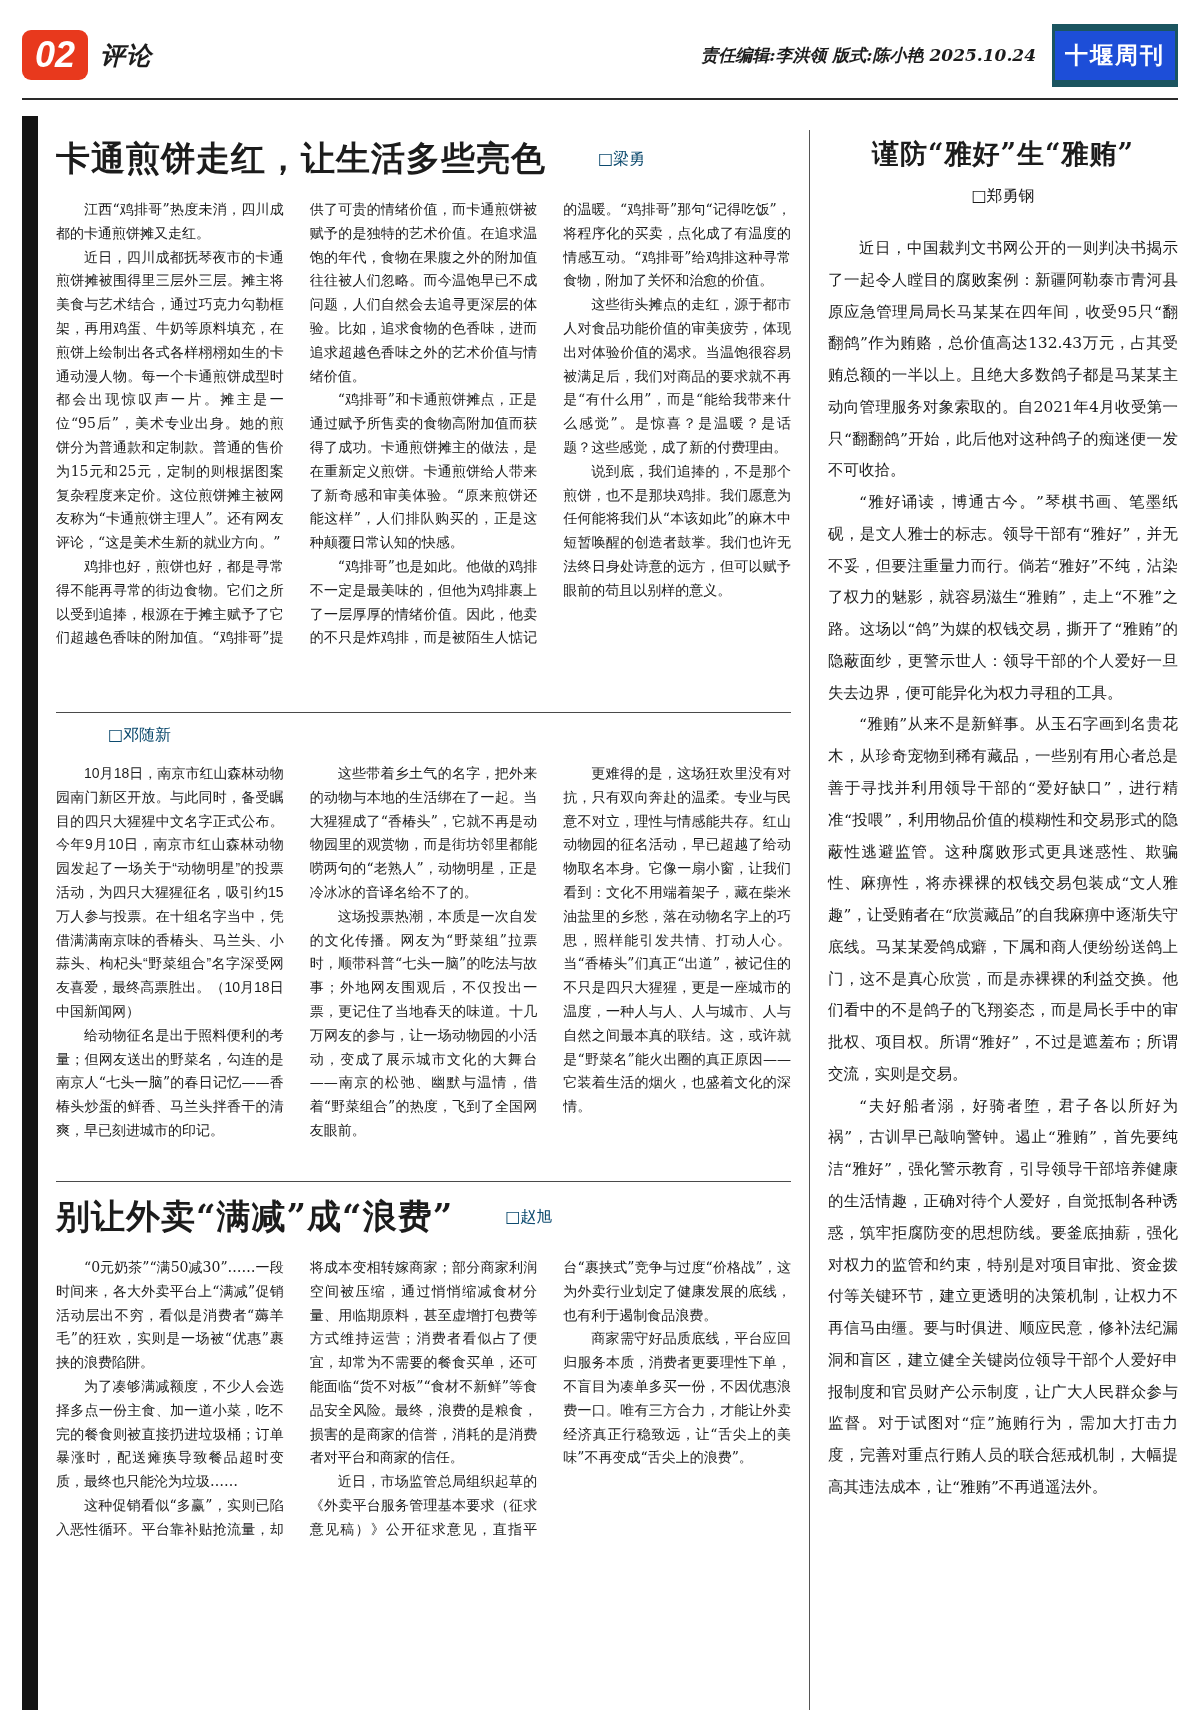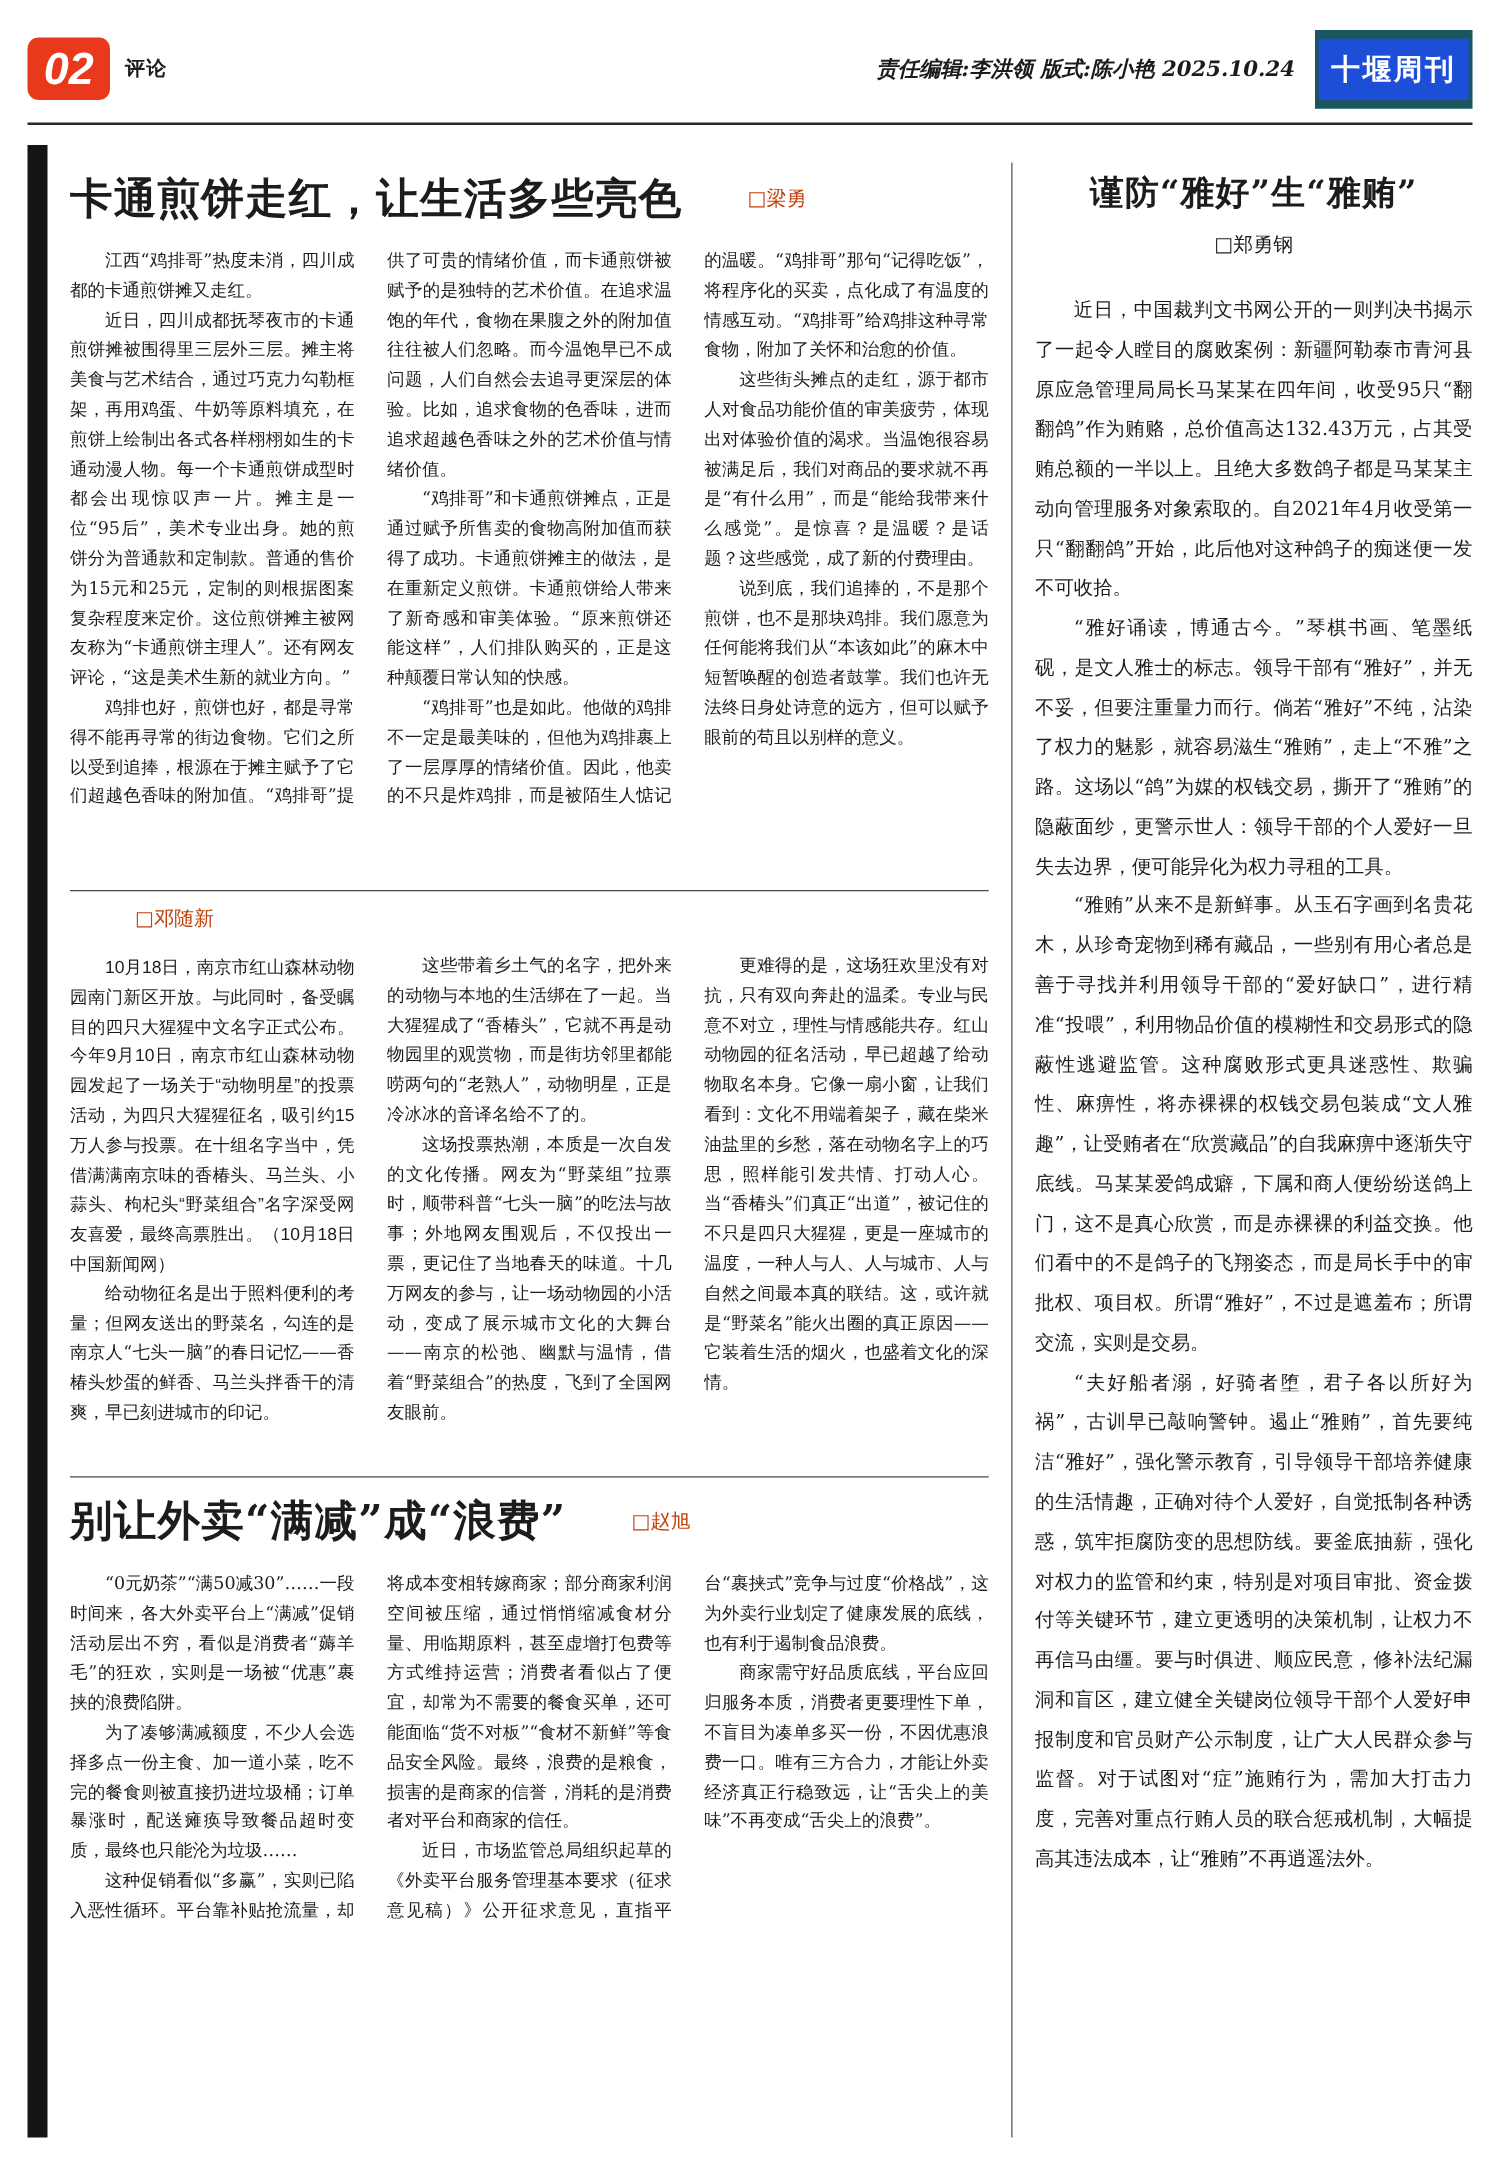--- a/index.html
+++ b/index.html
@@ -5,42 +5,42 @@
   html,body{margin:0;padding:0;background:#e9e9e9;}
   .page{position:relative;width:1200px;height:1736px;margin:0 auto;background:#ffffff;
         font-family:"DejaVu Serif", serif;color:#1c1c1c;overflow:hidden;}
 
   
   .header{position:absolute;top:22px;left:22px;right:22px;height:66px;display:flex;align-items:center;}
   .page-badge{width:66px;height:50px;background:#e8391d;border-radius:9px;color:#fff;
               display:flex;align-items:center;justify-content:center;
               font-family:"Liberation Sans", sans-serif;font-weight:bold;font-style:italic;
               font-size:36px;flex:0 0 auto;}
-  .section-title{font-size:16px;font-weight:bold;margin-left:12px;letter-spacing:1px;
-                 font-family:"Liberation Sans", sans-serif;}
+  .section-title{font-size:25px;font-weight:bold;margin-left:12px;letter-spacing:1px;
+                 font-family:"Liberation Sans", sans-serif;font-style:italic;}
   .header-spacer{flex:1;}
   .editor-line{font-size:17px;font-weight:bold;font-style:italic;margin-right:16px;white-space:nowrap;}
   .masthead{flex:0 0 auto;background:#1b5560;padding:7px 3px;}
   .masthead-inner{background:#1d4ed8;color:#fff;padding:9px 10px;font-size:23px;font-weight:bold;
                   letter-spacing:2px;white-space:nowrap;}
   .header-rule{position:absolute;top:98px;left:22px;right:22px;border-top:2px solid #2a2a2a;}
 
   
   .content{position:absolute;top:116px;left:22px;right:22px;bottom:26px;display:flex;}
   .edge-bar{width:16px;background:#141414;margin-right:18px;flex:0 0 auto;}
   .left-block{width:735px;flex:0 0 auto;padding-top:14px;}
   .column-divider{width:1px;background:#555;margin:14px 18px 0 18px;flex:0 0 auto;}
   .right-block{flex:1;padding-top:14px;}
 
   
   .title-row{display:flex;align-items:center;margin:6px 0 16px 0;}
   .article-title{margin:0;font-weight:bold;letter-spacing:1px;}
   .t-xl{font-size:34px;}
   .t-lg{font-size:29px;}
-  .article-author{font-size:16px;margin-left:52px;white-space:nowrap;color:#c2410c;}
+  .article-author{font-size:16px;margin-left:52px;white-space:nowrap;color:#0c4a6e;}
   .body3{column-count:3;column-gap:26px;height:500px;overflow:hidden;
          font-size:14px;line-height:1.7;text-align:justify;}
   .body3.h2x{height:405px;}
   .body3.h3x{height:340px;}
   .body3 p, .side-body p{margin:0;text-indent:2em;}
   .lede{font-family:"Liberation Sans", sans-serif;}
   .article-separator{border:none;border-top:1px solid #4a4a4a;margin:14px 0 12px 0;}
 
   
   .side-title{text-align:center;font-size:27px;font-weight:bold;margin:6px 0 14px 0;letter-spacing:1px;}

